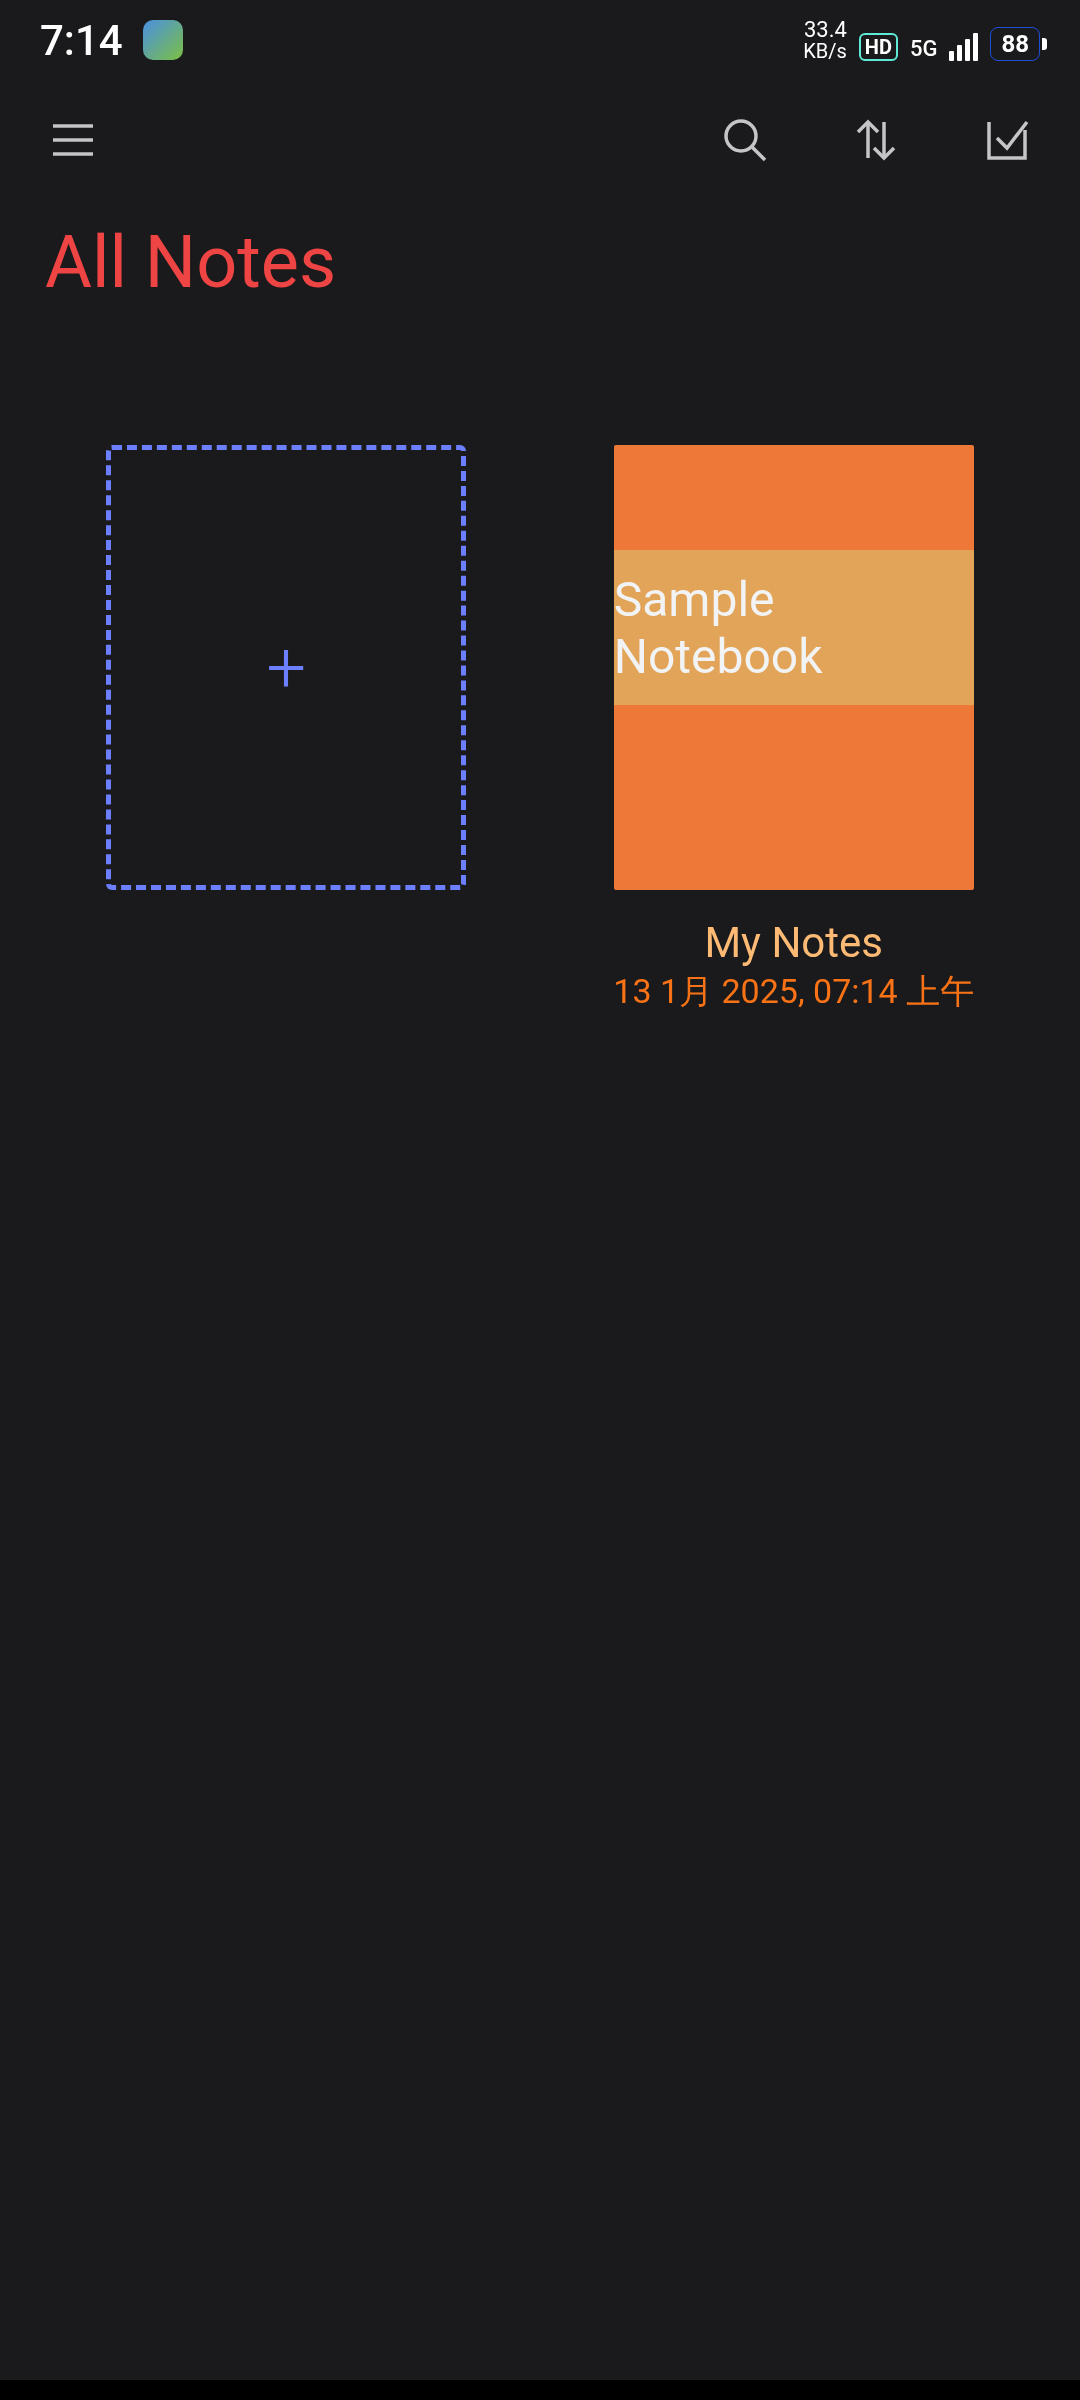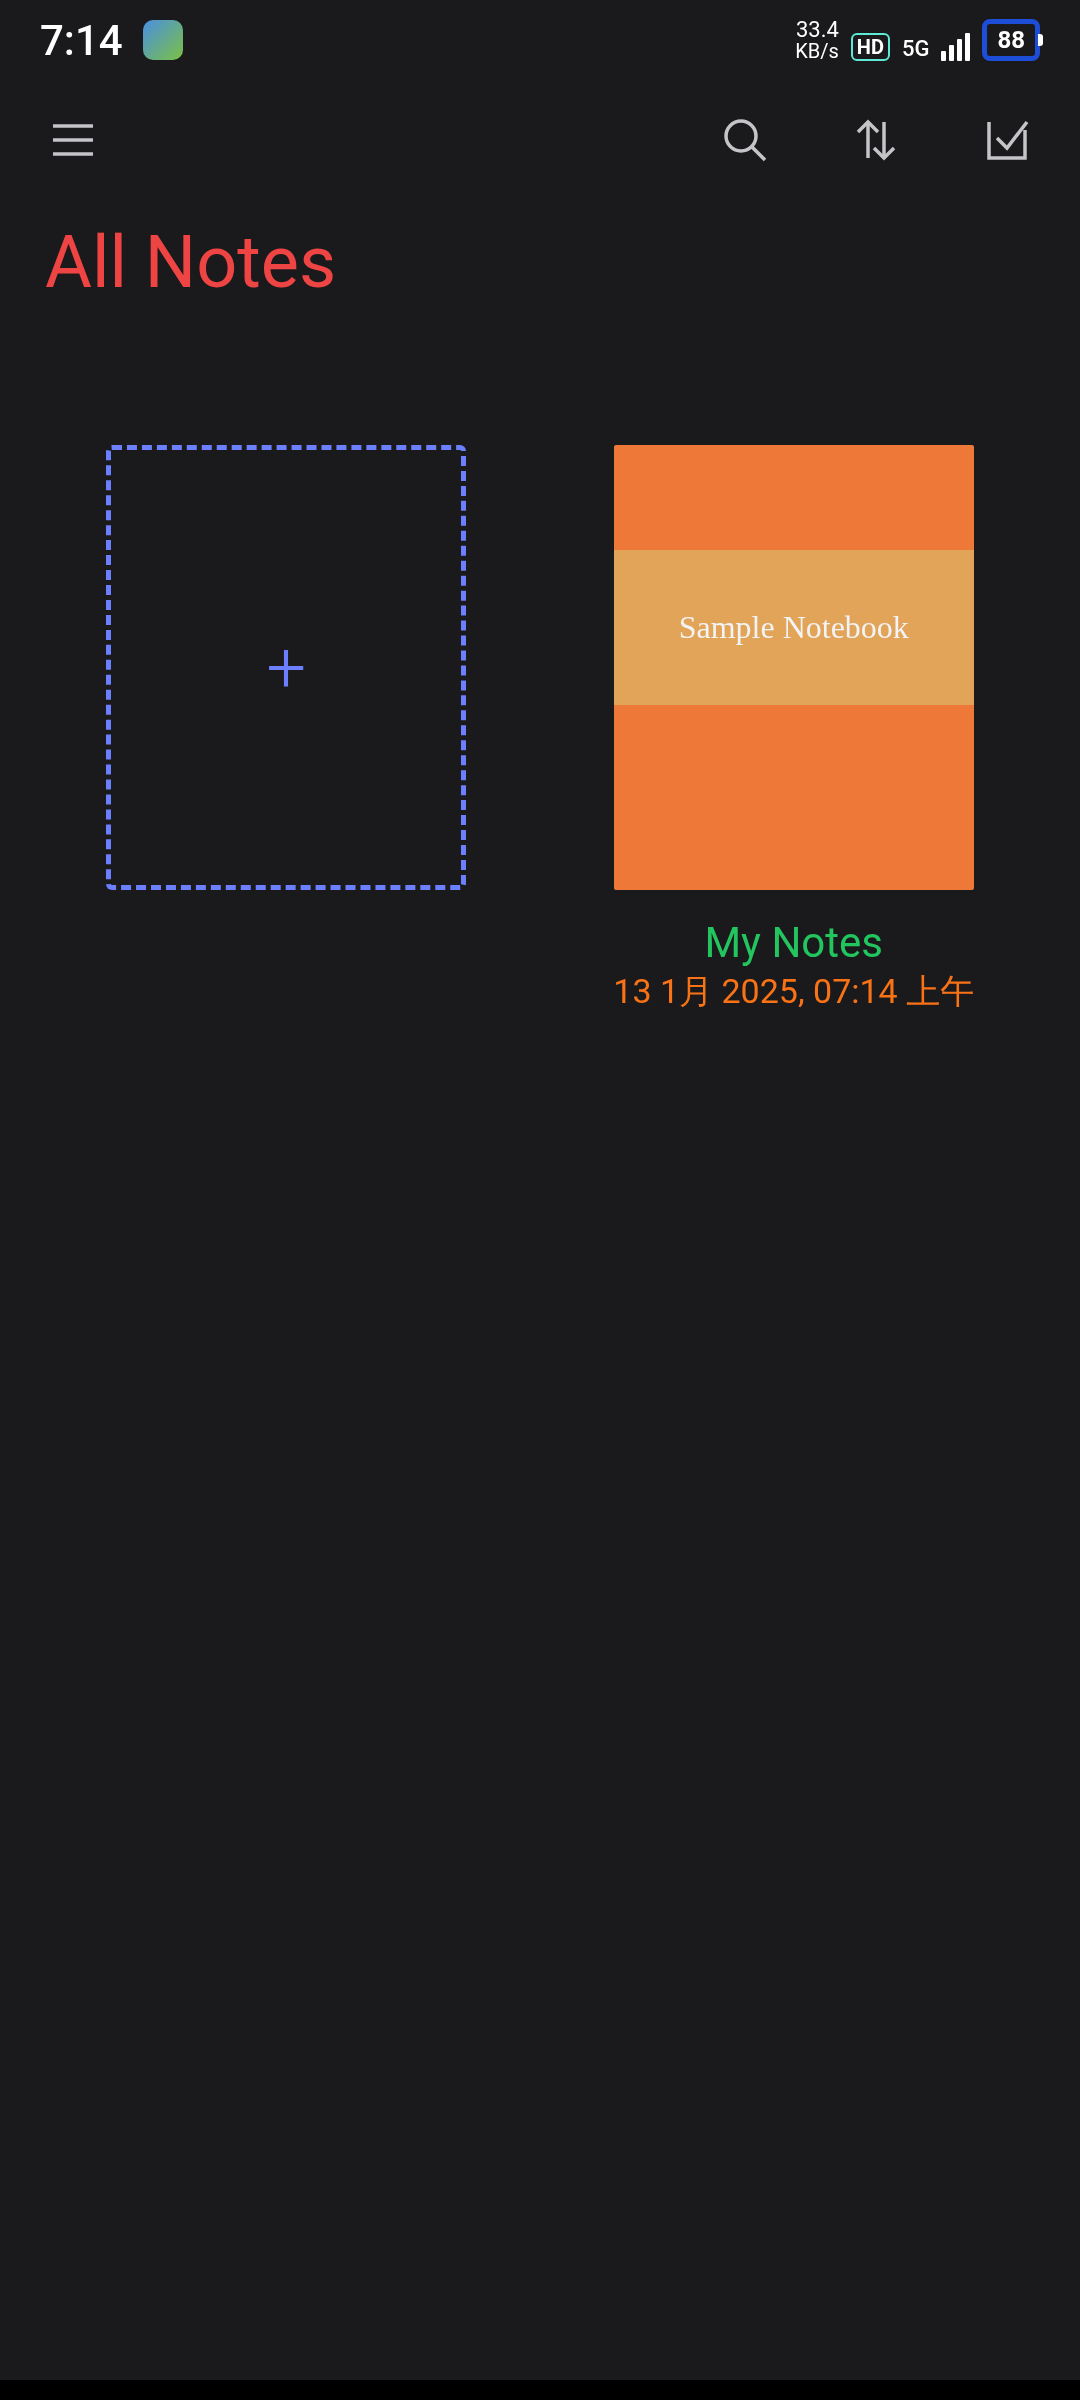--- a/index.html
+++ b/index.html
@@ -81,21 +81,21 @@
     .status-signal span {
       width: 5px;
       background: #fff;
       border-radius: 1px;
     }
     .status-signal span:nth-child(1) { height: 10px; }
     .status-signal span:nth-child(2) { height: 16px; }
     .status-signal span:nth-child(3) { height: 22px; }
     .status-signal span:nth-child(4) { height: 28px; }
     .status-battery {
-      border: 5px solid #1d4ed8;
+      border: 1px solid #1d4ed8;
       border-radius: 8px;
       padding: 2px 10px;
       font-size: 24px;
       font-weight: bold;
       position: relative;
     }
     .status-battery::after {
       content: "";
       position: absolute;
       right: -8px;
@@ -183,29 +183,28 @@
       top: 105px;
       left: 0;
       right: 0;
       height: 155px;
       background: #e2a458;
       display: flex;
       align-items: center;
       justify-content: center;
     }
     .notebook-cover-title {
-      font-size: 32px;
+      font-size: 48px;
       color: #f2f3f5;
       font-weight: 400;
-      font-family: Liberation Serif, serif;
     }
     .notebook-title {
       margin-top: 28px;
       font-size: 42px;
-      color: #22c55e;
+      color: #fdba74;
       font-weight: 400;
     }
     .notebook-date {
       margin-top: 2px;
       font-size: 34px;
       color: #f97316;
     }
     .nav-bar {
       position: absolute;
       bottom: 0;

